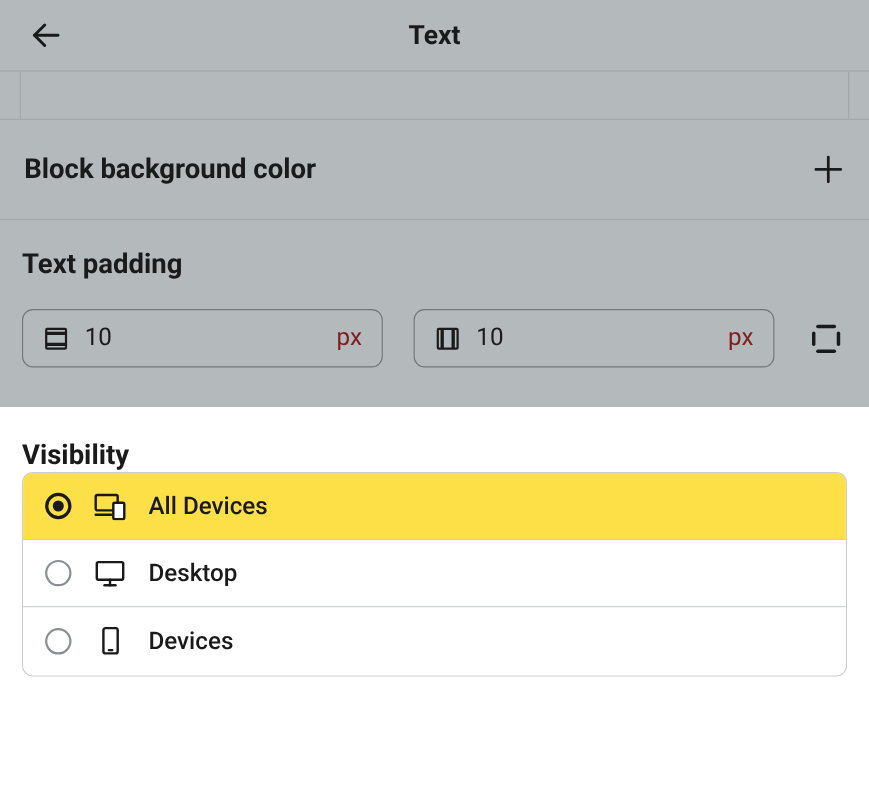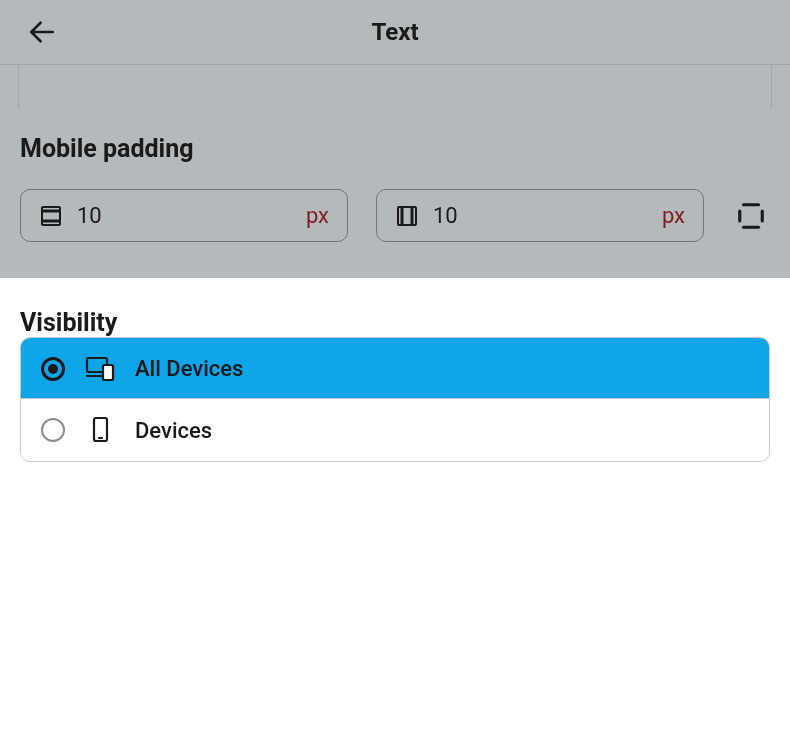--- a/index.html
+++ b/index.html
@@ -118,22 +118,21 @@
     }
     .visibility-option {
       display: flex;
       align-items: center;
       padding: 17px 20px;
       gap: 20px;
       cursor: pointer;
       background: #ffffff;
     }
     .visibility-option.selected {
-      background: #0ea5e9;
-      align-items: flex-end;
+      background: #fde047;
     }
     .visibility-option + .visibility-option {
       border-top: 1px solid #c9cccf;
     }
     .radio {
       width: 24px;
       height: 24px;
       border-radius: 50%;
       border: 2.5px solid #8a8f93;
       display: flex;
@@ -172,23 +171,32 @@
       <svg width="32" height="32" viewBox="0 0 24 24" fill="none" stroke="#1a1a1a" stroke-width="2" stroke-linecap="round" stroke-linejoin="round">
         <line x1="20" y1="12" x2="4" y2="12"></line>
         <polyline points="11 19 4 12 11 5"></polyline>
       </svg>
     </div>
     <div class="header-title">Text</div>
   </div>
 
   <div class="spacer-row"></div>
 
+  <div class="bg-color-row">
+    <div class="bg-color-label">Block background color</div>
+    <div class="plus-btn">
+      <svg width="30" height="30" viewBox="0 0 24 24" fill="none" stroke="#1a1a1a" stroke-width="2" stroke-linecap="round">
+        <line x1="12" y1="3" x2="12" y2="21"></line>
+        <line x1="3" y1="12" x2="21" y2="12"></line>
+      </svg>
+    </div>
+  </div>
 
   <div class="padding-section">
-    <div class="padding-label">Mobile padding</div>
+    <div class="padding-label">Text padding</div>
     <div class="padding-inputs">
       <div class="padding-input">
         <div class="padding-icon">
           <svg width="24" height="24" viewBox="0 0 24 24" fill="none" stroke="#1a1a1a" stroke-width="2">
             <rect x="3" y="3" width="18" height="18" rx="1"></rect>
             <line x1="3" y1="7" x2="21" y2="7" stroke-width="3"></line>
             <line x1="3" y1="17" x2="21" y2="17" stroke-width="3"></line>
           </svg>
         </div>
         <div class="padding-value">10</div>
@@ -226,20 +234,31 @@
       <div class="device-icon">
         <svg width="30" height="26" viewBox="0 0 30 26" fill="none" stroke="#1a1a1a" stroke-width="2.2" stroke-linecap="round" stroke-linejoin="round">
           <rect x="2" y="3" width="20" height="14" rx="1.5"></rect>
           <line x1="2" y1="21" x2="16" y2="21"></line>
           <rect x="18" y="10" width="10" height="15" rx="1.5" fill="#ffffff"></rect>
         </svg>
       </div>
       <div class="option-label">All Devices</div>
     </div>
 
+    <div class="visibility-option">
+      <div class="radio"></div>
+      <div class="device-icon">
+        <svg width="30" height="26" viewBox="0 0 30 26" fill="none" stroke="#1a1a1a" stroke-width="2.2" stroke-linecap="round" stroke-linejoin="round">
+          <rect x="3" y="3" width="24" height="16" rx="1.5"></rect>
+          <line x1="10" y1="24" x2="20" y2="24"></line>
+          <line x1="15" y1="19" x2="15" y2="24"></line>
+        </svg>
+      </div>
+      <div class="option-label">Desktop</div>
+    </div>
 
     <div class="visibility-option">
       <div class="radio"></div>
       <div class="device-icon">
         <svg width="30" height="28" viewBox="0 0 30 28" fill="none" stroke="#1a1a1a" stroke-width="2.2" stroke-linecap="round" stroke-linejoin="round">
           <rect x="9" y="2" width="13" height="23" rx="2"></rect>
           <line x1="14" y1="22" x2="17" y2="22"></line>
         </svg>
       </div>
       <div class="option-label">Devices</div>

